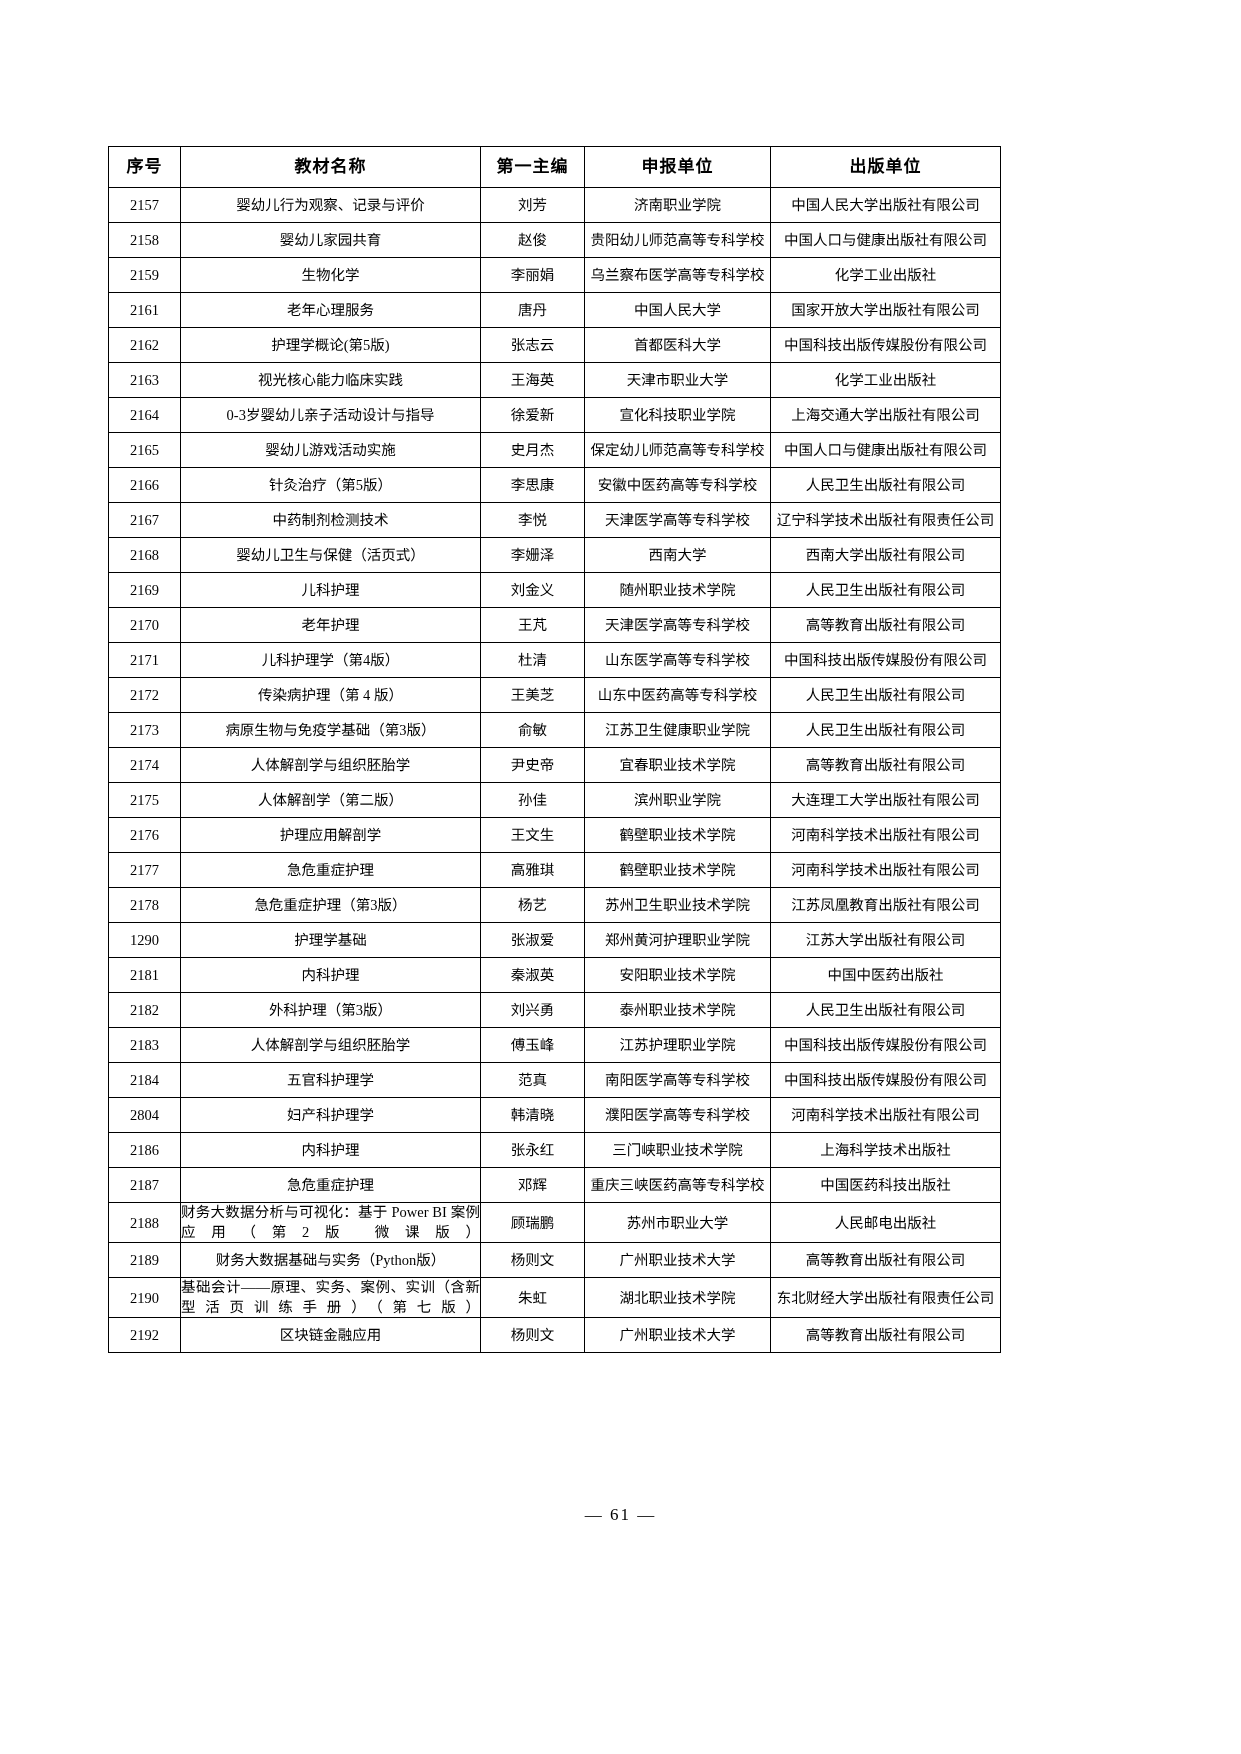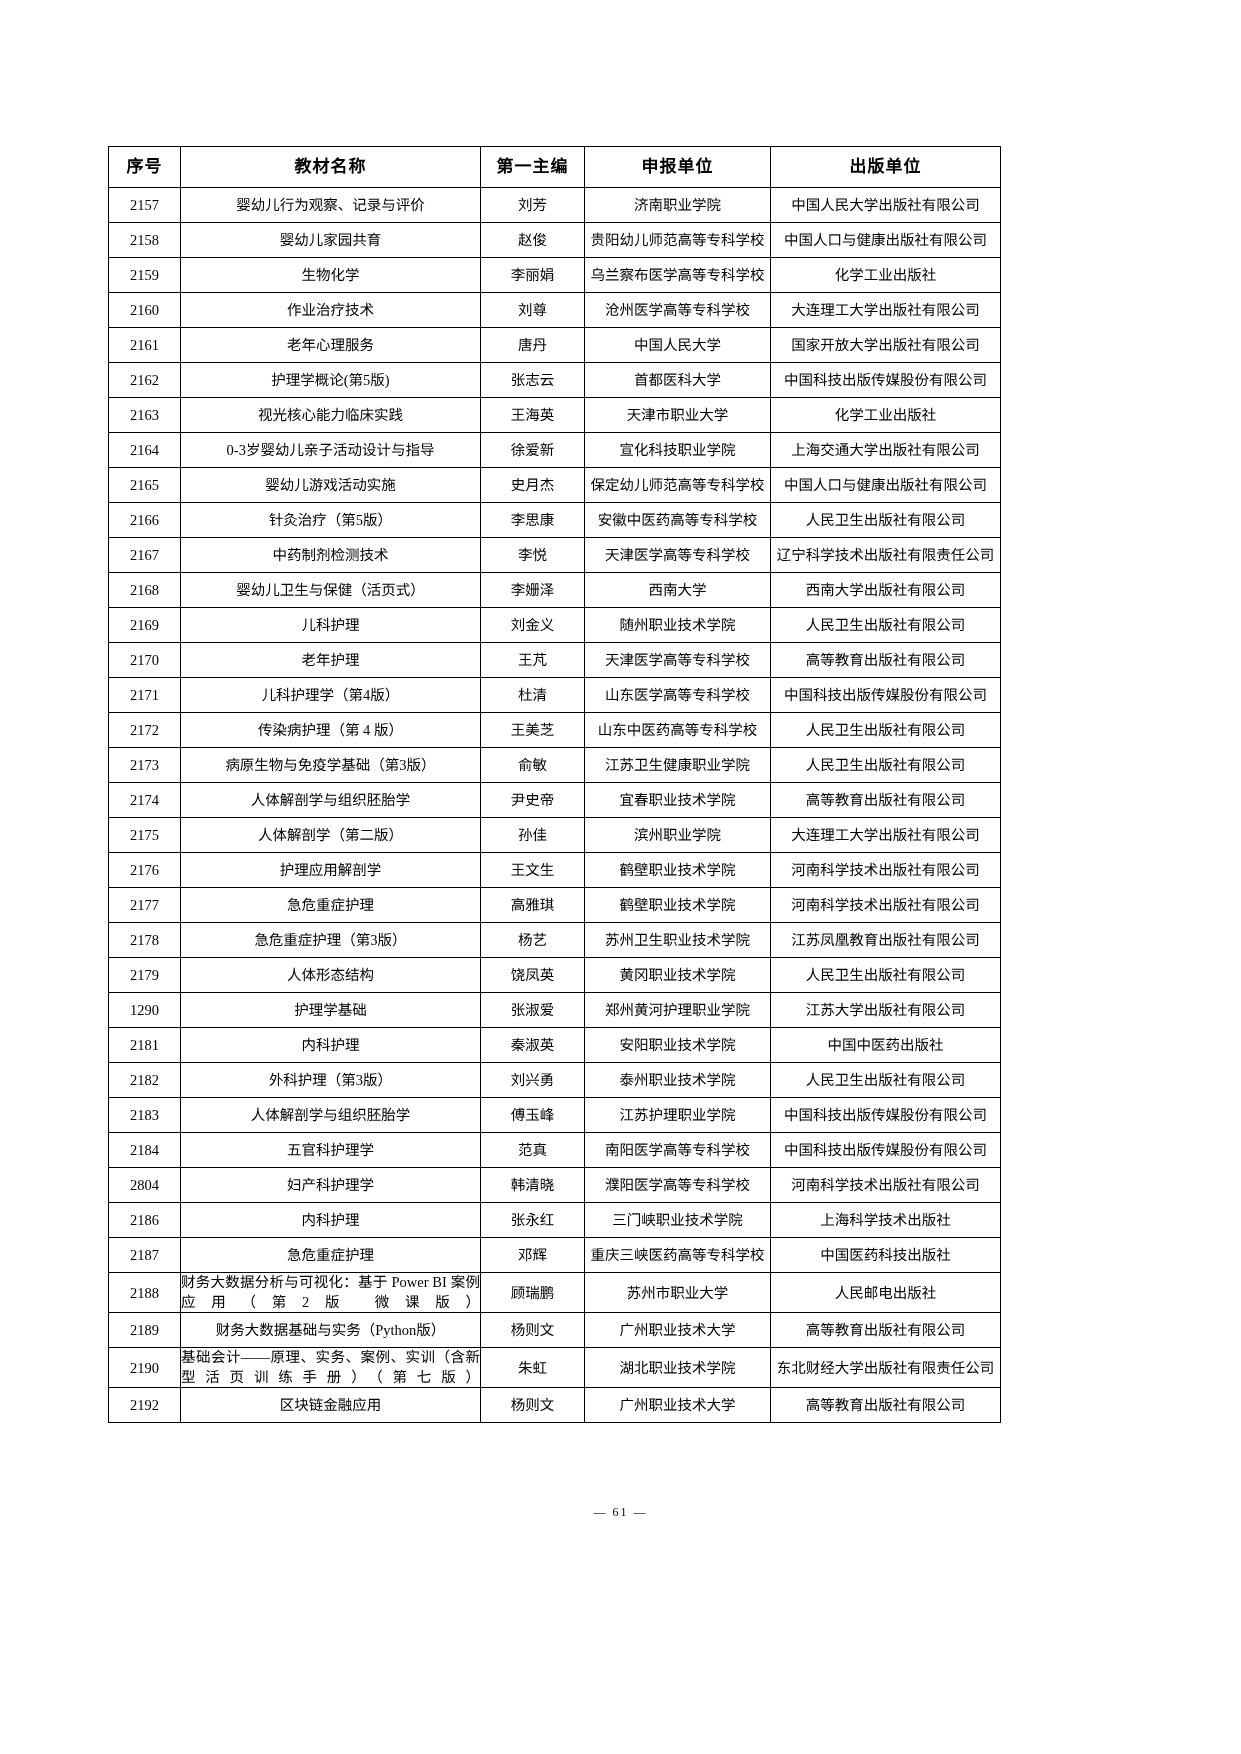--- a/index.html
+++ b/index.html
@@ -62,21 +62,21 @@
   td.name { padding: 2px 6px; }
   td.name.twoline { text-align: justify; text-align-last: justify; line-height: 1.35; }
   td.editor, td.apply, td.pub { padding: 2px 4px; }
 
   .page-number {
     position: absolute;
     left: 0;
     top: 1505px;
     width: 1241px;
     text-align: center;
-    font-size: 12px;
+    font-size: 17px;
     font-family: "Liberation Serif", "DejaVu Serif", serif;
     letter-spacing: 2px;
   }
 </style>
 </head>
 <body>
 
 <div class="page">
 
   <div class="table-wrap">
@@ -113,27 +113,20 @@
             <td class="pub">中国人口与健康出版社有限公司</td>
           </tr>
           <tr>
             <td class="seq">2159</td>
             <td class="name">生物化学</td>
             <td class="editor">李丽娟</td>
             <td class="apply">乌兰察布医学高等专科学校</td>
             <td class="pub">化学工业出版社</td>
           </tr>
           <tr>
-            <td class="seq">2160</td>
-            <td class="name">作业治疗技术</td>
-            <td class="editor">刘尊</td>
-            <td class="apply">沧州医学高等专科学校</td>
-            <td class="pub">大连理工大学出版社有限公司</td>
-          </tr>
-          <tr>
             <td class="seq">2161</td>
             <td class="name">老年心理服务</td>
             <td class="editor">唐丹</td>
             <td class="apply">中国人民大学</td>
             <td class="pub">国家开放大学出版社有限公司</td>
           </tr>
           <tr>
             <td class="seq">2162</td>
             <td class="name">护理学概论(第5版)</td>
             <td class="editor">张志云</td>
@@ -246,27 +239,20 @@
             <td class="pub">河南科学技术出版社有限公司</td>
           </tr>
           <tr>
             <td class="seq">2178</td>
             <td class="name">急危重症护理（第3版）</td>
             <td class="editor">杨艺</td>
             <td class="apply">苏州卫生职业技术学院</td>
             <td class="pub">江苏凤凰教育出版社有限公司</td>
           </tr>
           <tr>
-            <td class="seq">2179</td>
-            <td class="name">人体形态结构</td>
-            <td class="editor">饶凤英</td>
-            <td class="apply">黄冈职业技术学院</td>
-            <td class="pub">人民卫生出版社有限公司</td>
-          </tr>
-          <tr>
             <td class="seq">1290</td>
             <td class="name">护理学基础</td>
             <td class="editor">张淑爱</td>
             <td class="apply">郑州黄河护理职业学院</td>
             <td class="pub">江苏大学出版社有限公司</td>
           </tr>
           <tr>
             <td class="seq">2181</td>
             <td class="name">内科护理</td>
             <td class="editor">秦淑英</td>

